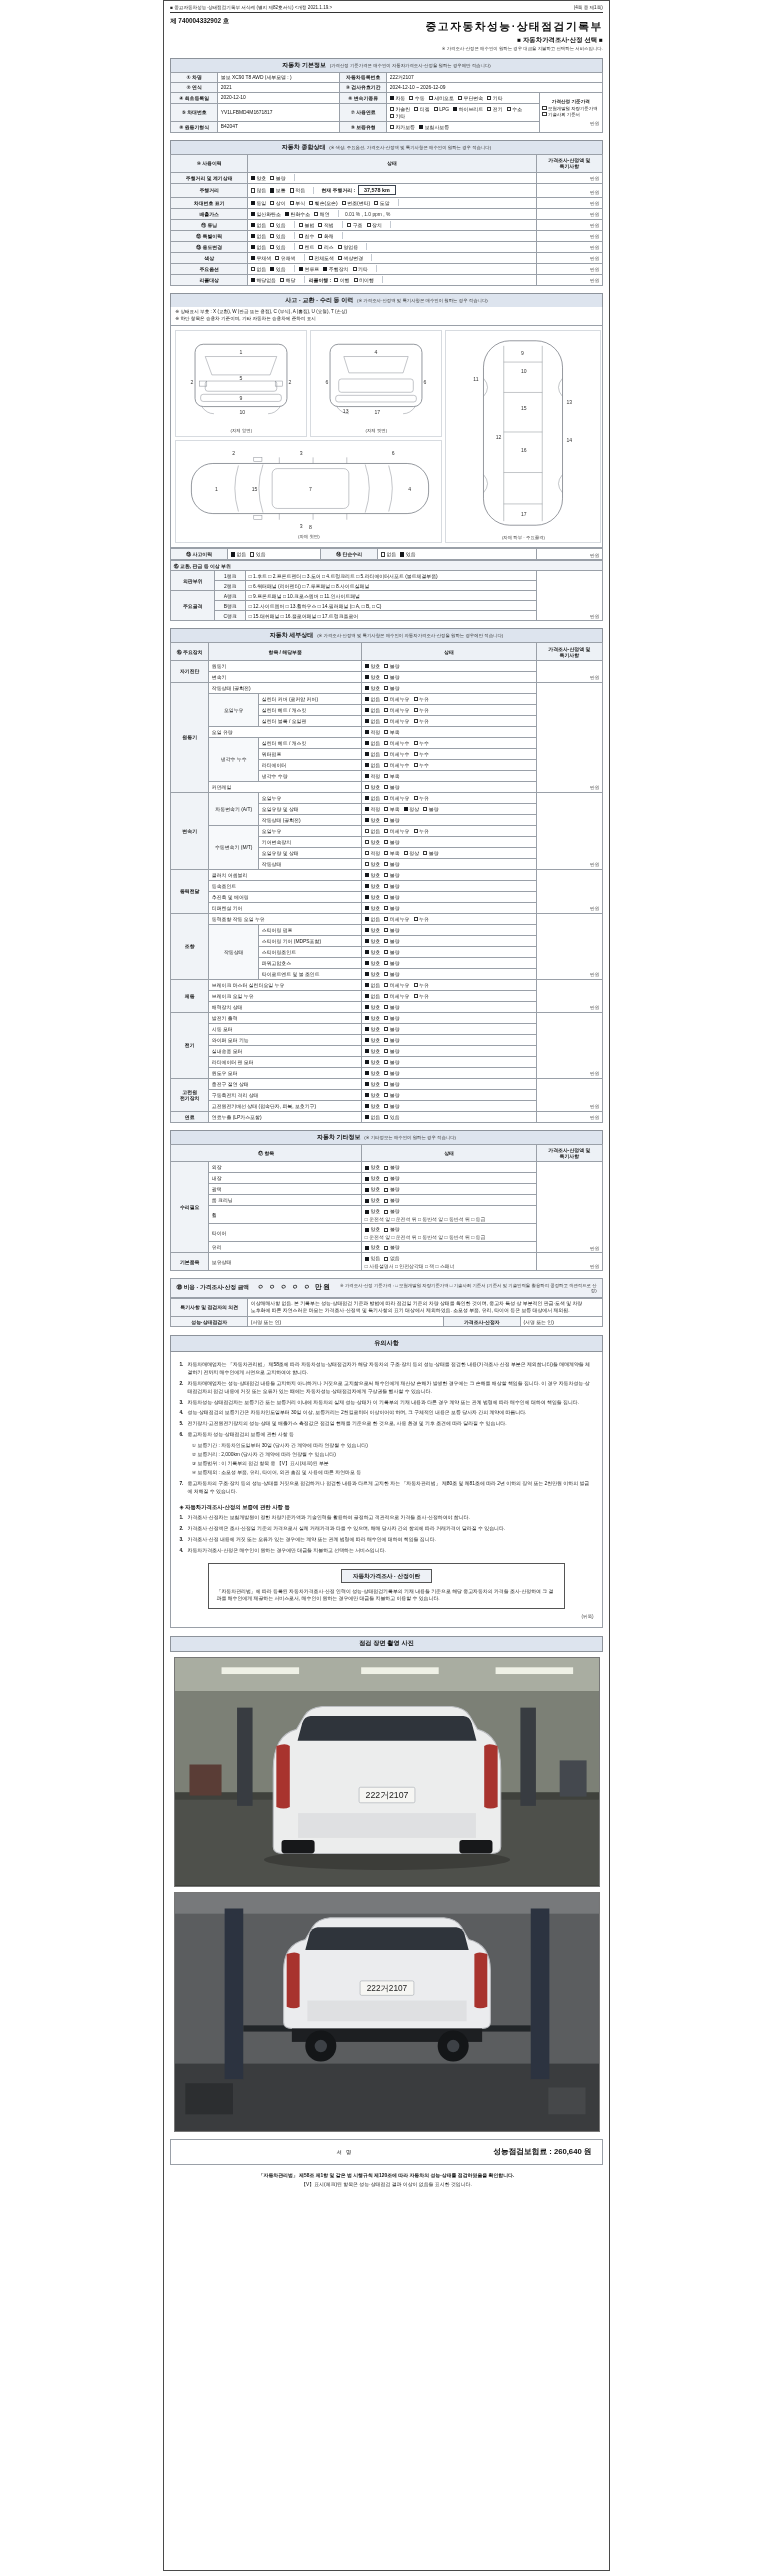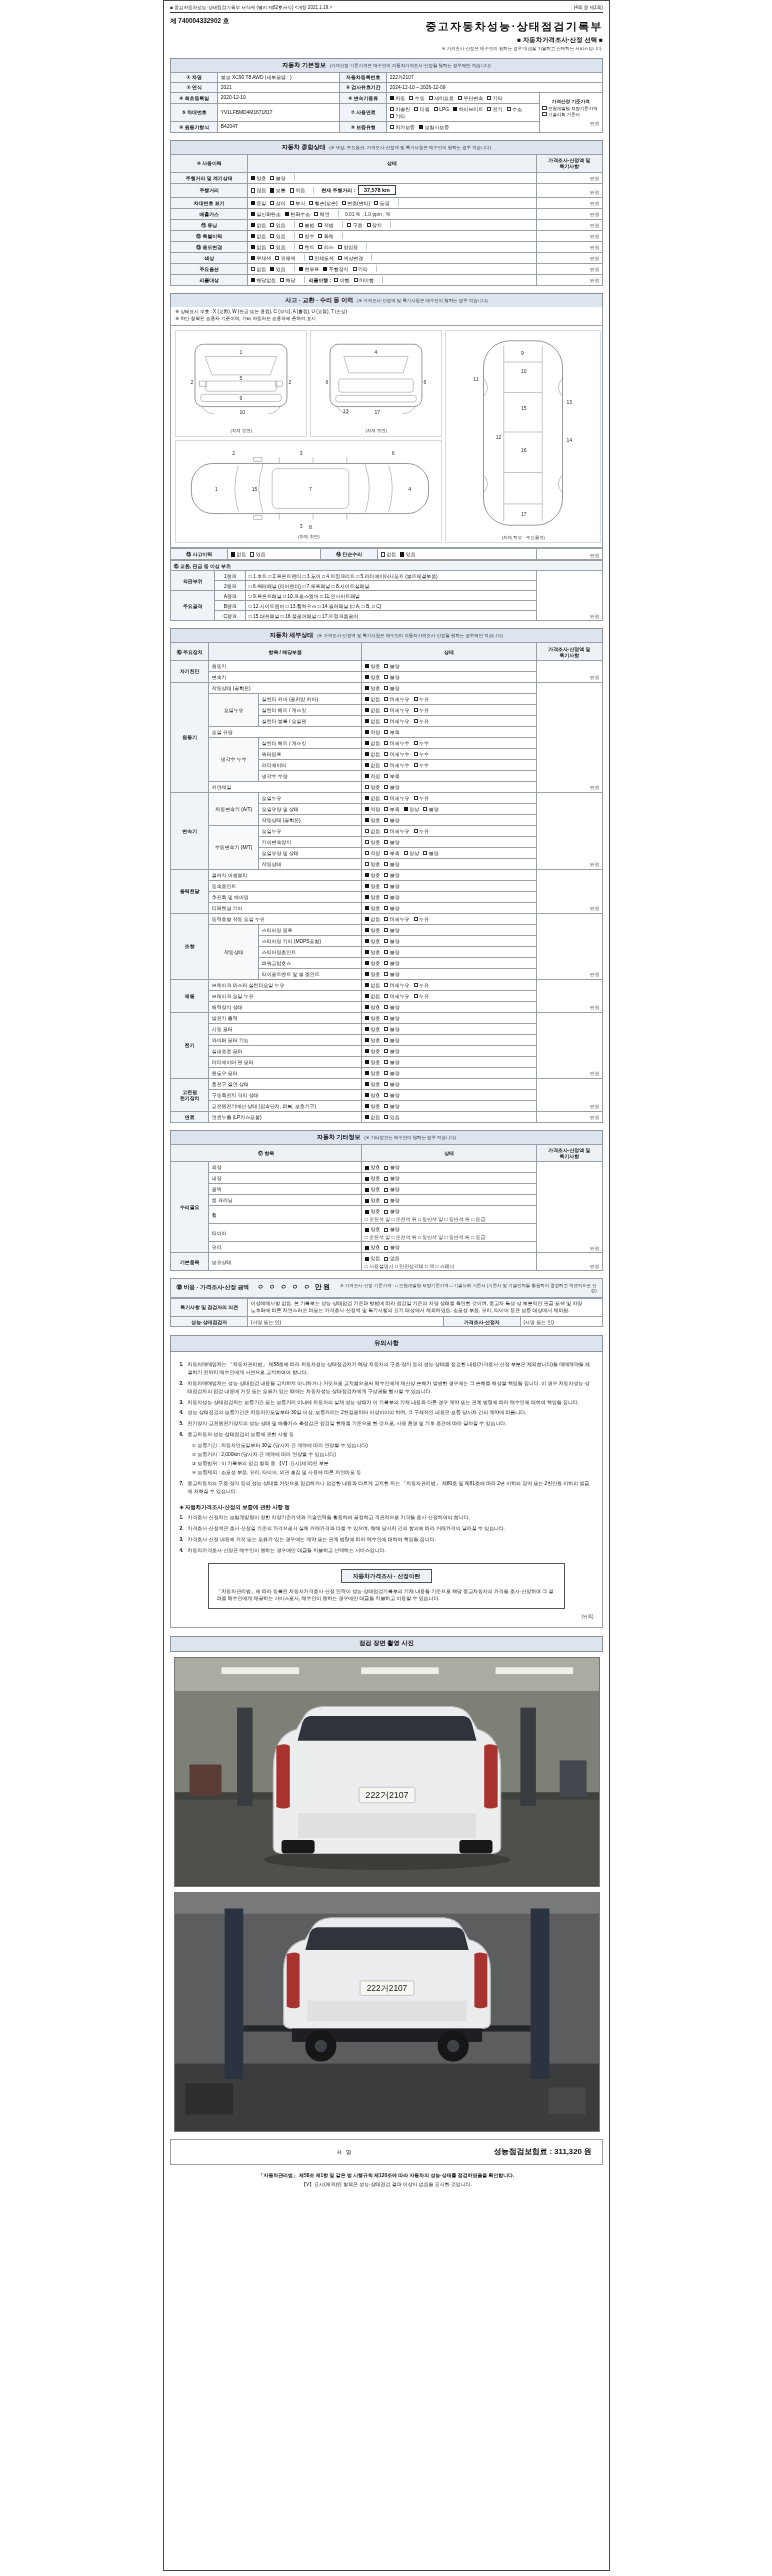--- a/index.html
+++ b/index.html
@@ -766,21 +766,21 @@
         <circle cx="282" cy="296" r="12" fill="#3d4146"></circle>
       <circle cx="538" cy="296" r="30" fill="#141618"></circle>
         <circle cx="538" cy="296" r="12" fill="#3d4146"></circle>
       <rect x="20" y="368" width="92" height="60" fill="#2c2e30"></rect>
       <rect x="722" y="376" width="72" height="52" fill="#46484a"></rect>
     </svg>
   </div>
 
   <div class="signrow">
     <span class="signlbl">서명</span>
-    <span class="premium">성능점검보험료 : 311,320 원</span>
+    <span class="premium">성능점검보험료 : 260,640 원</span>
   </div>
 
   <div class="footer">
     <div class="f1">「자동차관리법」 제58조 제1항 및 같은 법 시행규칙 제120조에 따라 자동차의 성능·상태를 점검하였음을 확인합니다.</div>
     <div>【V】표시(체크)된 항목은 성능·상태점검 결과 이상이 없음을 표시한 것입니다.</div>
   </div>
 
 </div>
 
 

